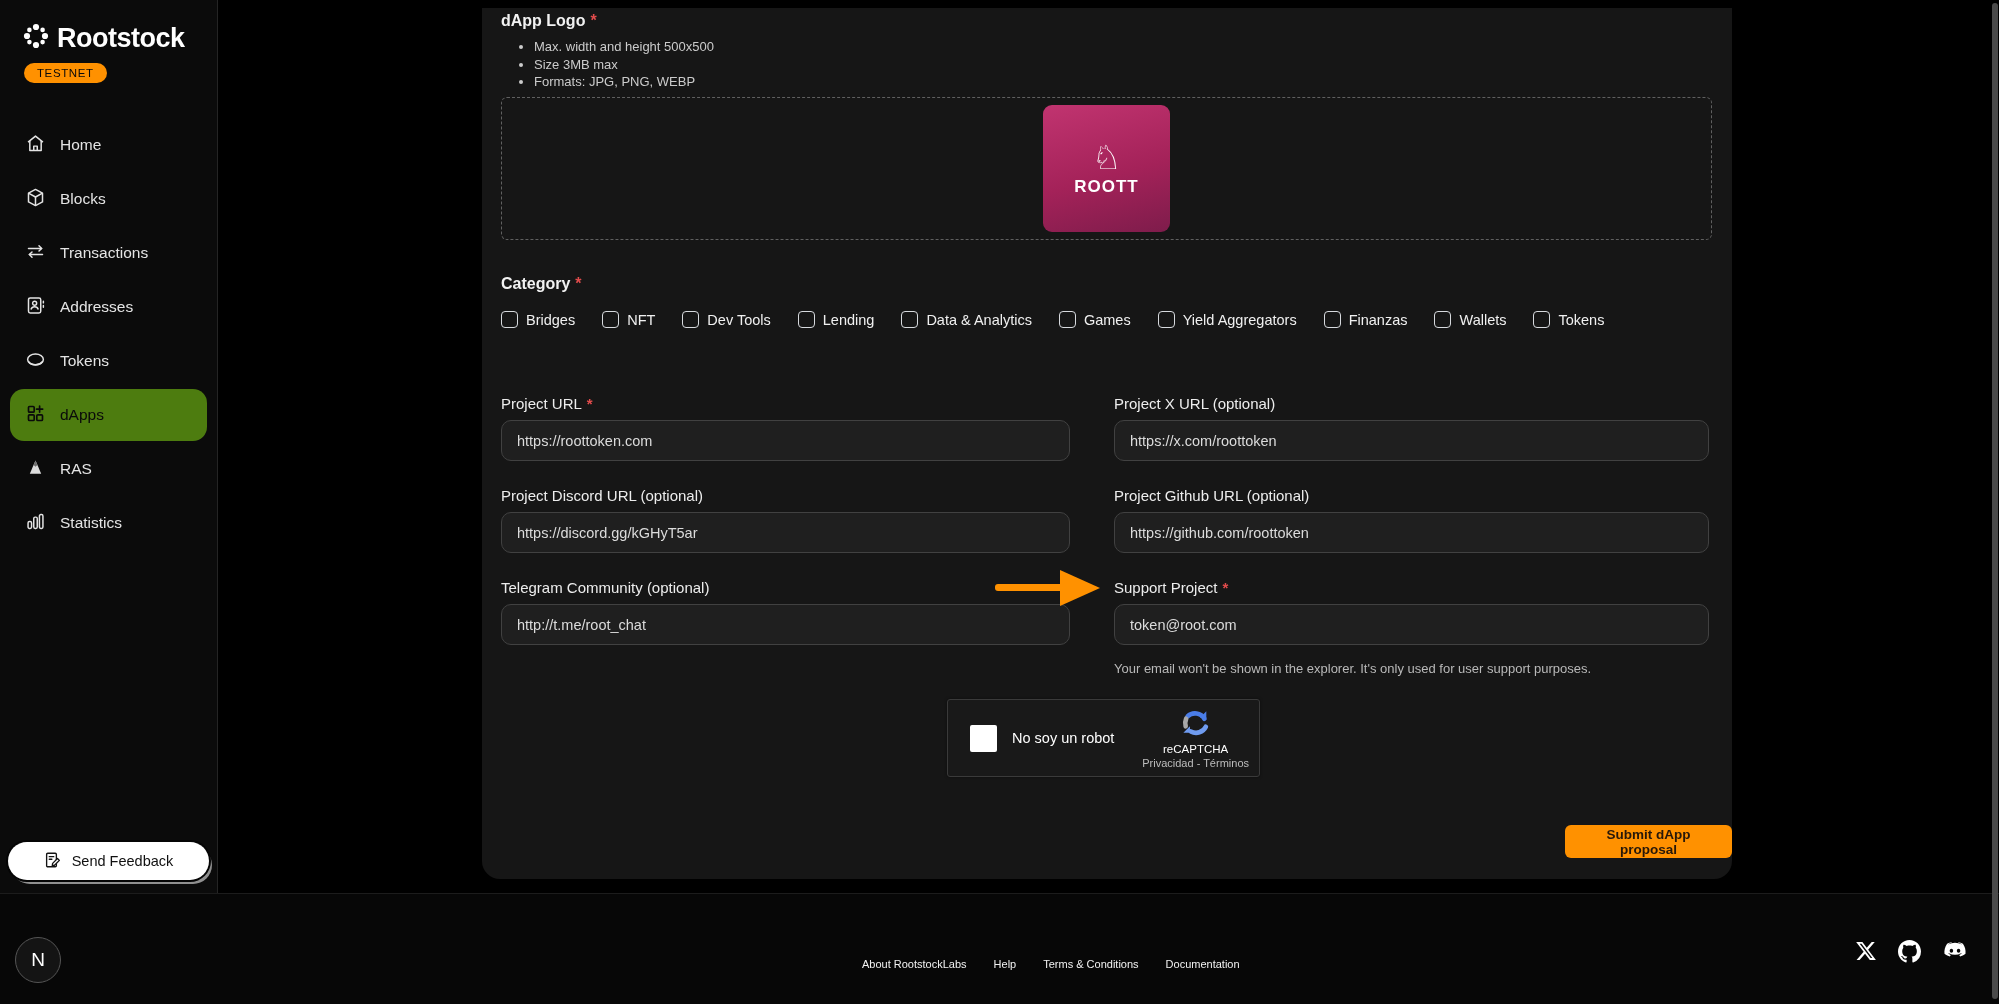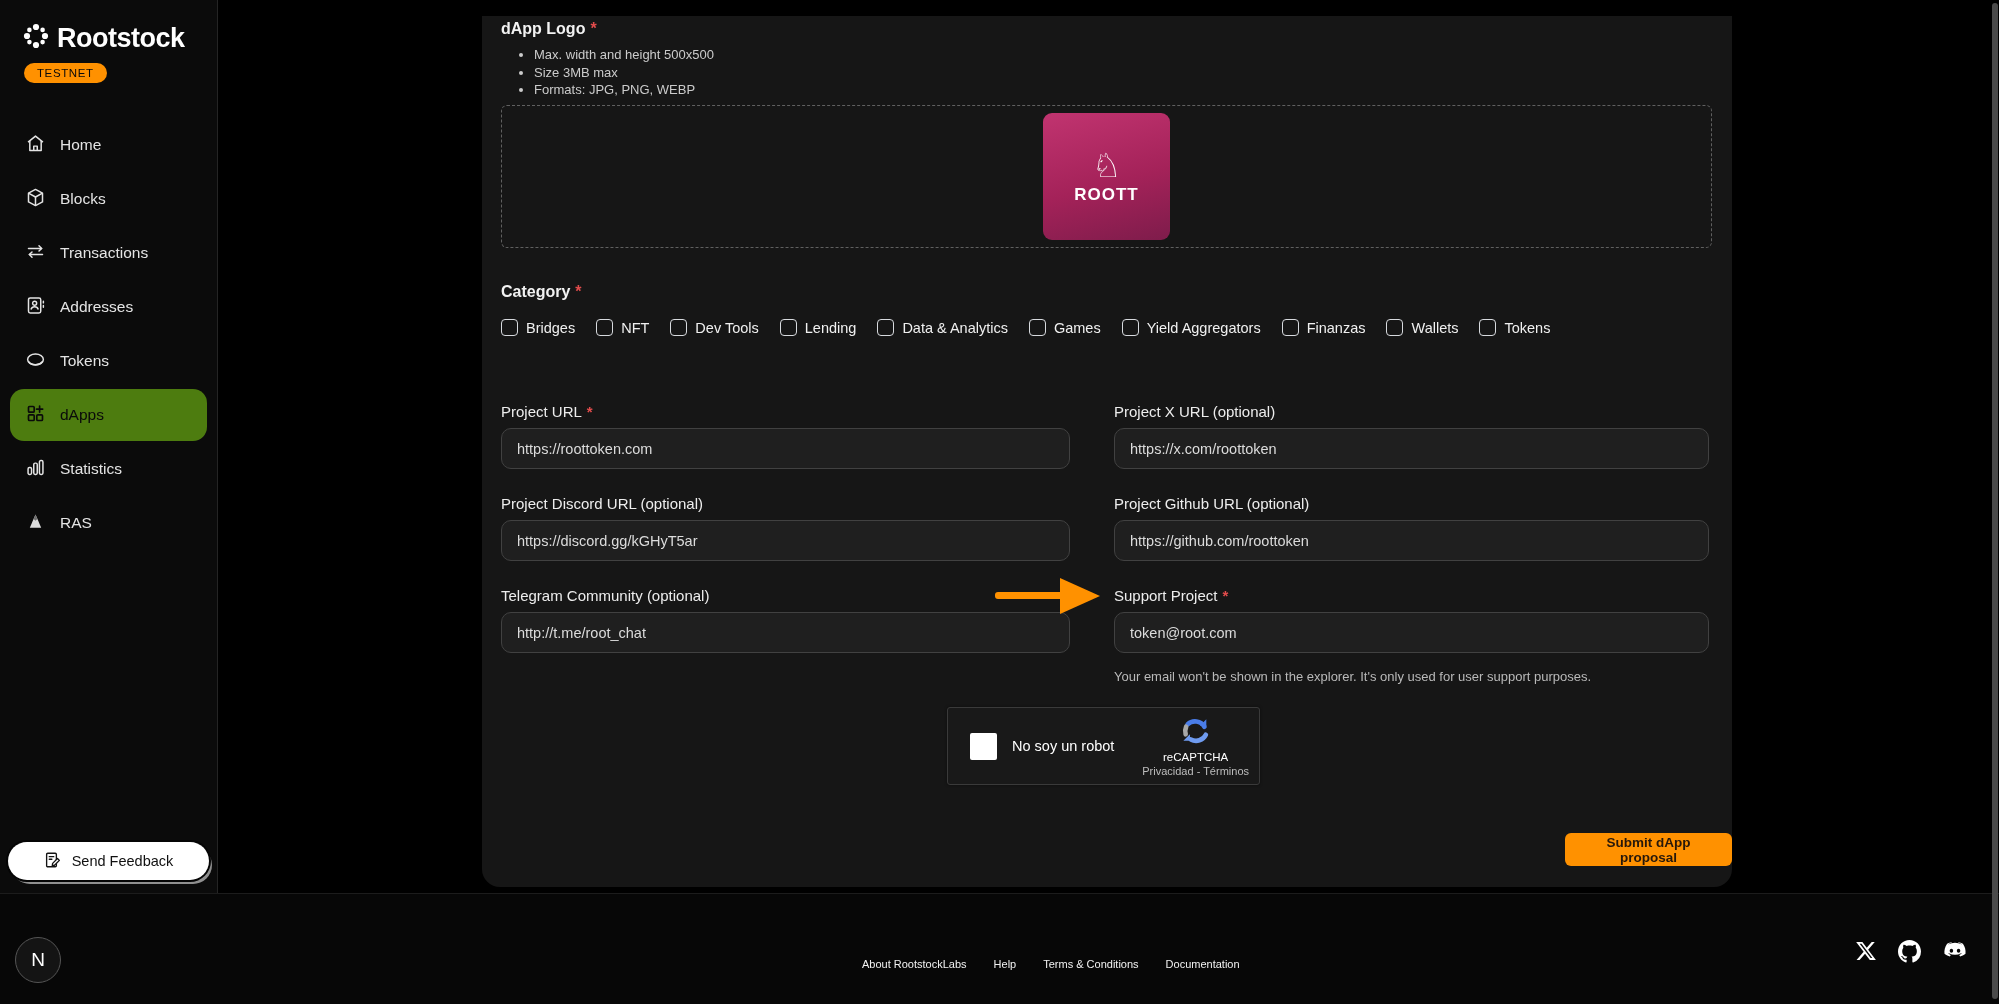--- a/index.html
+++ b/index.html
@@ -18,35 +18,35 @@
     color:#e4e4e4; font-size:15.5px; cursor:pointer; }
   .nav-item svg { flex:0 0 auto; }
   .nav-item.active { background:#4d7c0f; color:#0a0a0a; border-radius:14px;
     margin:1px 10px; padding-left:15px; height:52px; font-weight:500; }
   .feedback-btn { position:absolute; left:8px; top:842px; width:201px; height:38px;
     background:#fff; border-radius:19px; display:flex; align-items:center; justify-content:center;
     gap:10px; color:#101010; font-size:14.5px; cursor:pointer;
     box-shadow:0 0 0 2px #050505, 3px 4px 0 0 rgba(255,255,255,.55); }
 
   
-  .panel { position:absolute; left:482px; top:16px; width:1250px; height:871px;
+  .panel { position:absolute; left:482px; top:8px; width:1250px; height:871px;
     background:#161616; border-radius:0 0 18px 18px; }
   .sec-title { position:absolute; left:19px; font-size:16px; font-weight:700; color:#f2f2f2; }
   .req { color:#e24c4c; margin-left:5px; font-weight:700; }
   .bullets { position:absolute; left:38px; top:30px; color:#cbcbcb; font-size:13px;
     line-height:17.5px; list-style:disc; padding-left:14px; }
   .upload { position:absolute; left:19px; top:89px; width:1211px; height:143px;
     border:1.5px dashed #606060; border-radius:6px; cursor:pointer; }
   .tile { width:127px; height:127px; margin:7px auto; border-radius:9px;
     background:linear-gradient(165deg,#c13470 0%,#a42259 55%,#7e1c4b 100%);
     display:flex; flex-direction:column; align-items:center; justify-content:center; color:#fff; }
   .tile-glyph { font-family:"DejaVu Sans",sans-serif; font-size:33px; line-height:34px; }
   .tile-name { font-size:17px; font-weight:700; letter-spacing:1px; margin-top:2px; }
 
-  .checks { position:absolute; left:19px; top:303px; display:flex; gap:21px; align-items:center; }
+  .checks { position:absolute; left:19px; top:303px; display:flex; gap:27px; align-items:center; }
   .check { display:flex; align-items:center; gap:8px; font-size:14.5px; color:#f0f0f0; cursor:pointer; }
   .box { width:17px; height:17px; border:1.6px solid #d7dade; border-radius:4px; background:transparent; }
 
   .f-label { position:absolute; font-size:15px; color:#ededed; }
   .input { position:absolute; height:41px; background:#1f1f1f; border:1px solid #414141;
     border-radius:10px; color:#dcdcdc; font-size:14.5px; padding:0 15px;
     font-family:"Liberation Sans","DejaVu Sans",sans-serif; outline:none; width:100%; }
   .slot { position:absolute; }
   .col-l { left:19px; width:569px; }
   .col-r { left:632px; width:595px; }
@@ -157,33 +157,33 @@
     <div class="nav-item active">
       <span><svg width="21" height="21" viewBox="0 0 24 24" fill="none" stroke="#0a0a0a" stroke-width="1.9" stroke-linecap="round" stroke-linejoin="round">
             <rect x="4" y="4" width="6.5" height="6.5" rx="1.2"></rect>
             <rect x="4" y="13.5" width="6.5" height="6.5" rx="1.2"></rect>
             <rect x="13.5" y="13.5" width="6.5" height="6.5" rx="1.2"></rect>
             <path d="M16.7 3.5v7M13.2 7h7"></path>
           </svg></span>
       <span>dApps</span>
     </div>
     <div class="nav-item">
+      <span><svg width="21" height="21" viewBox="0 0 24 24">
+            <path d="M12 4l6.5 15h-13z" fill="#dcdcdc"></path>
+            <path d="M12 4l2.2 5-2.2 2-2.2-2z" fill="#6f6f6f"></path>
+          </svg></span>
+      <span>RAS</span>
+    </div>
+    <div class="nav-item">
       <span><svg width="21" height="21" viewBox="0 0 24 24" fill="none" stroke="#e4e4e4" stroke-width="1.7" stroke-linejoin="round">
             <rect x="3.5" y="12" width="4" height="8" rx="1.6"></rect>
             <rect x="10" y="7" width="4" height="13" rx="1.6"></rect>
             <rect x="16.5" y="4" width="4" height="16" rx="1.6"></rect>
           </svg></span>
       <span>Statistics</span>
-    </div>
-    <div class="nav-item">
-      <span><svg width="21" height="21" viewBox="0 0 24 24">
-            <path d="M12 4l6.5 15h-13z" fill="#dcdcdc"></path>
-            <path d="M12 4l2.2 5-2.2 2-2.2-2z" fill="#6f6f6f"></path>
-          </svg></span>
-      <span>RAS</span>
     </div>
   </div>
 
   <div class="feedback-btn">
     <span><svg width="18" height="18" viewBox="0 0 24 24" fill="none" stroke="#141414" stroke-width="1.8" stroke-linecap="round" stroke-linejoin="round">
           <rect x="3.5" y="3" width="13" height="18" rx="1.5"></rect>
           <path d="M7 7.5h6M7 11h3.5"></path>
           <path d="M11.5 16.5 18 10l2.5 2.5-6.5 6.5-3 .5z" fill="#fff"></path>
         </svg></span>
     <span>Send Feedback</span>

